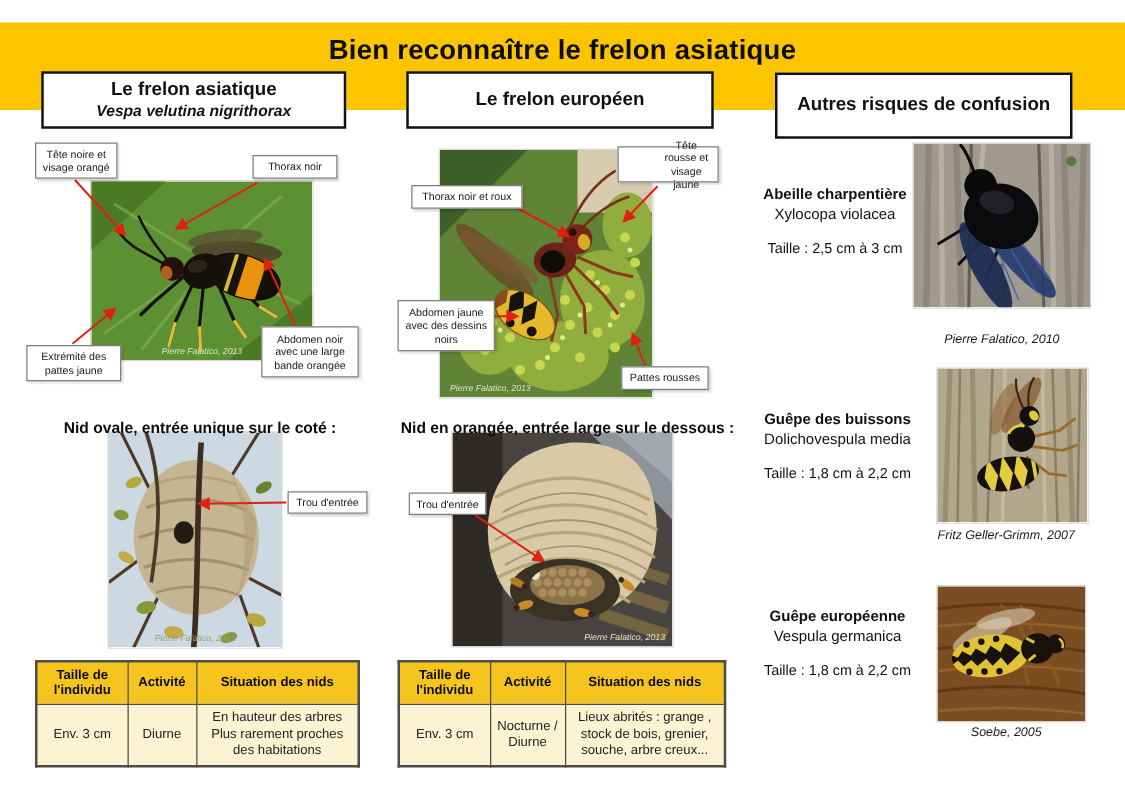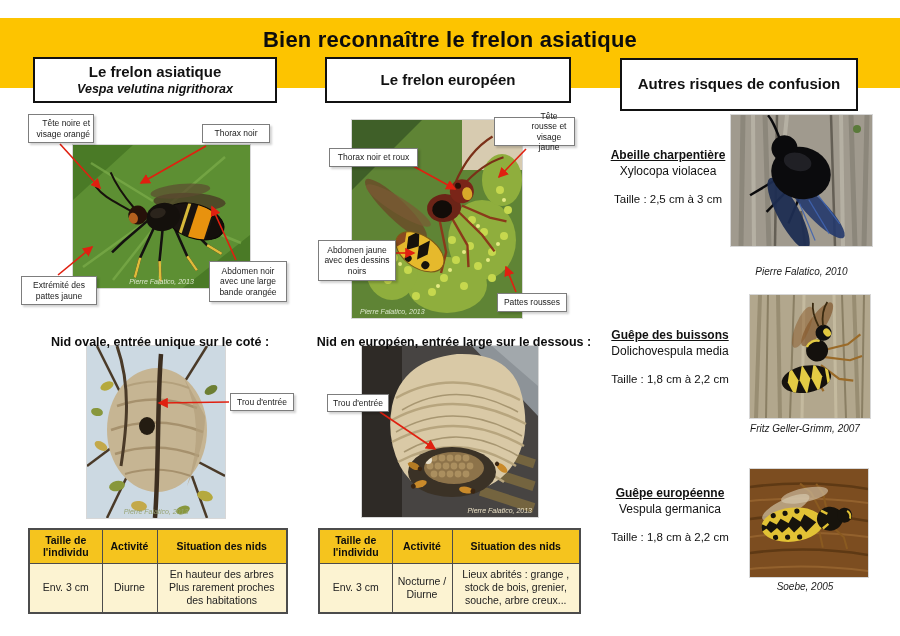--- a/index.html
+++ b/index.html
@@ -77,21 +77,21 @@
   }
   table.spec td{
     background:var(--td-bg);font-size:10.5px;text-align:center;
     border:1px solid #4c4c4c;padding:3px 4px;height:50px;line-height:1.25;color:#222;
   }
   #table-asia{left:28px;top:528px;width:260px;}
   #table-euro{left:318px;top:528px;width:263px;}
 
   
   .sp-text{position:absolute;text-align:center;z-index:4;line-height:1.3;}
-  .sp-text .nm{font-size:12px;font-weight:bold;text-decoration:underline;}
+  .sp-text .nm{font-size:12px;font-weight:bold;}
   .sp-text .lt{font-size:12px;}
   .sp-text .sz{font-size:11.5px;margin-top:13px;}
   .sp-credit{position:absolute;text-align:center;font-size:10px;font-style:italic;color:#1a1a1a;z-index:4;}
 
   
   svg.arrows{position:absolute;left:0;top:0;z-index:4;pointer-events:none;}
 </style>
 </head>
 <body>
 
@@ -237,32 +237,32 @@
         <ellipse cx="0" cy="0" rx="17" ry="14" fill="#6b2417"></ellipse>
         <ellipse cx="-2" cy="1" rx="10" ry="9" fill="#120c08"></ellipse>
         <circle cx="20" cy="-14" r="12" fill="#7a2518"></circle>
         <ellipse cx="25" cy="-11" rx="5" ry="6.5" fill="#d9a92a"></ellipse>
         <circle cx="17" cy="-20" r="3" fill="#2a0f08"></circle>
       </g>
     </svg>
     <div class="photo-credit left-align">Pierre Falatico, 2013</div>
   </div>
 
-  <div class="callout" style="left:28px;top:114px;width:66px;height:29px;text-align:right;">Tête noire et visage orangé</div>
+  <div class="callout" style="left:28px;top:114px;width:66px;height:29px;">Tête noire et visage orangé</div>
   <div class="callout" style="left:202px;top:124px;width:68px;height:19px;">Thorax noir</div>
   <div class="callout" style="left:21px;top:276px;width:76px;height:29px;">Extrémité des pattes jaune</div>
   <div class="callout" style="left:209px;top:261px;width:78px;height:41px;">Abdomen noir avec une large bande orangée</div>
 
   <div class="callout" style="left:494px;top:117px;width:81px;height:29px;padding-left:32px;">Tête rousse et visage jaune</div>
   <div class="callout" style="left:329px;top:148px;width:89px;height:19px;">Thorax noir et roux</div>
   <div class="callout" style="left:318px;top:240px;width:78px;height:41px;">Abdomen jaune avec des dessins noirs</div>
   <div class="callout" style="left:497px;top:293px;width:70px;height:19px;">Pattes rousses</div>
 
   <div class="nest-heading" id="nest-head-asia">Nid ovale, entrée unique sur le coté :</div>
-  <div class="nest-heading" id="nest-head-euro">Nid en européen, entrée large sur le dessous :</div>
+  <div class="nest-heading" id="nest-head-euro">Nid en orangée, entrée large sur le dessous :</div>
 
   <div class="photo" style="left:87px;top:346px;width:138px;height:172px;">
     <svg width="138" height="172" viewBox="0 0 138 172">
       <rect width="138" height="172" fill="#ccd9e2"></rect>
       <g stroke="#4a3a28" stroke-width="2.5" fill="none">
         <path d="M10,0 L40,60"></path>
           <path d="M120,0 L95,40"></path>
           <path d="M0,120 L40,90"></path>
         <path d="M138,130 L100,110"></path>
           <path d="M20,172 L45,120"></path>

